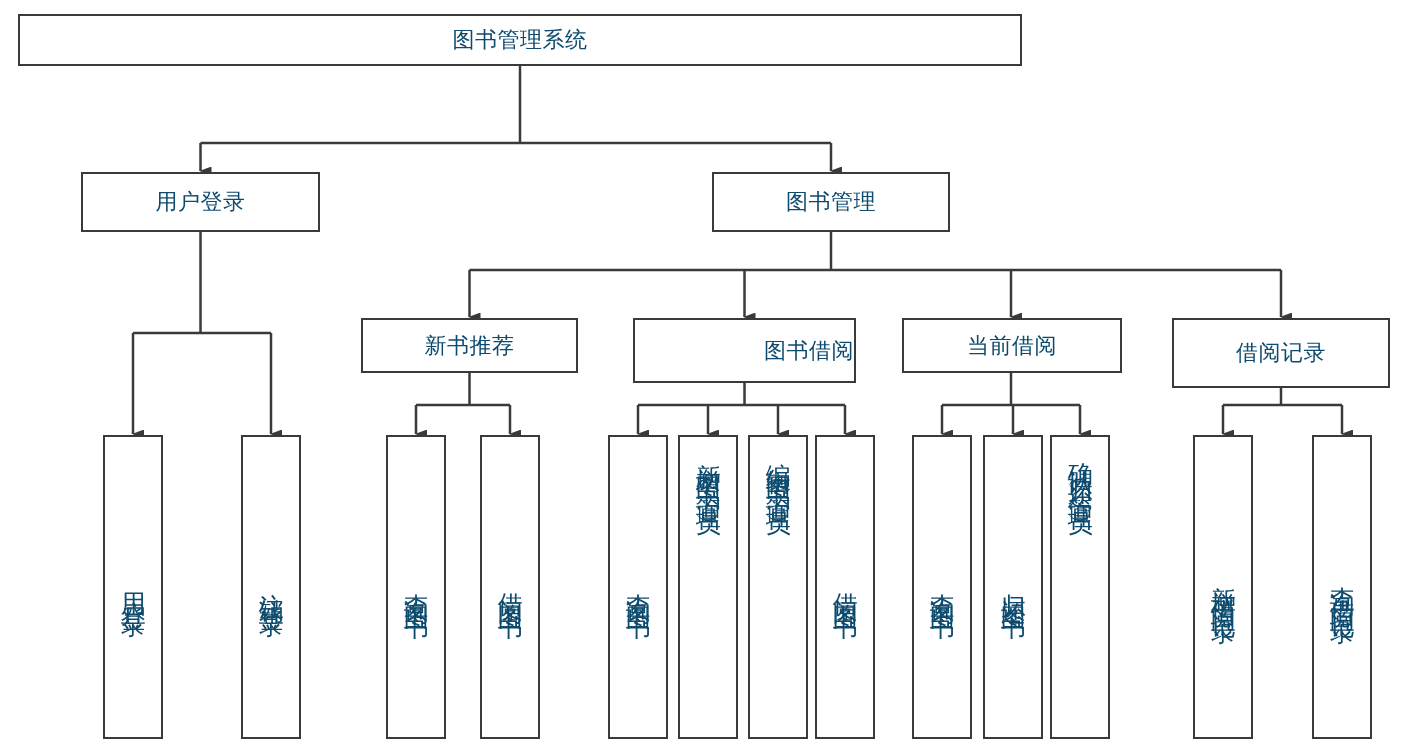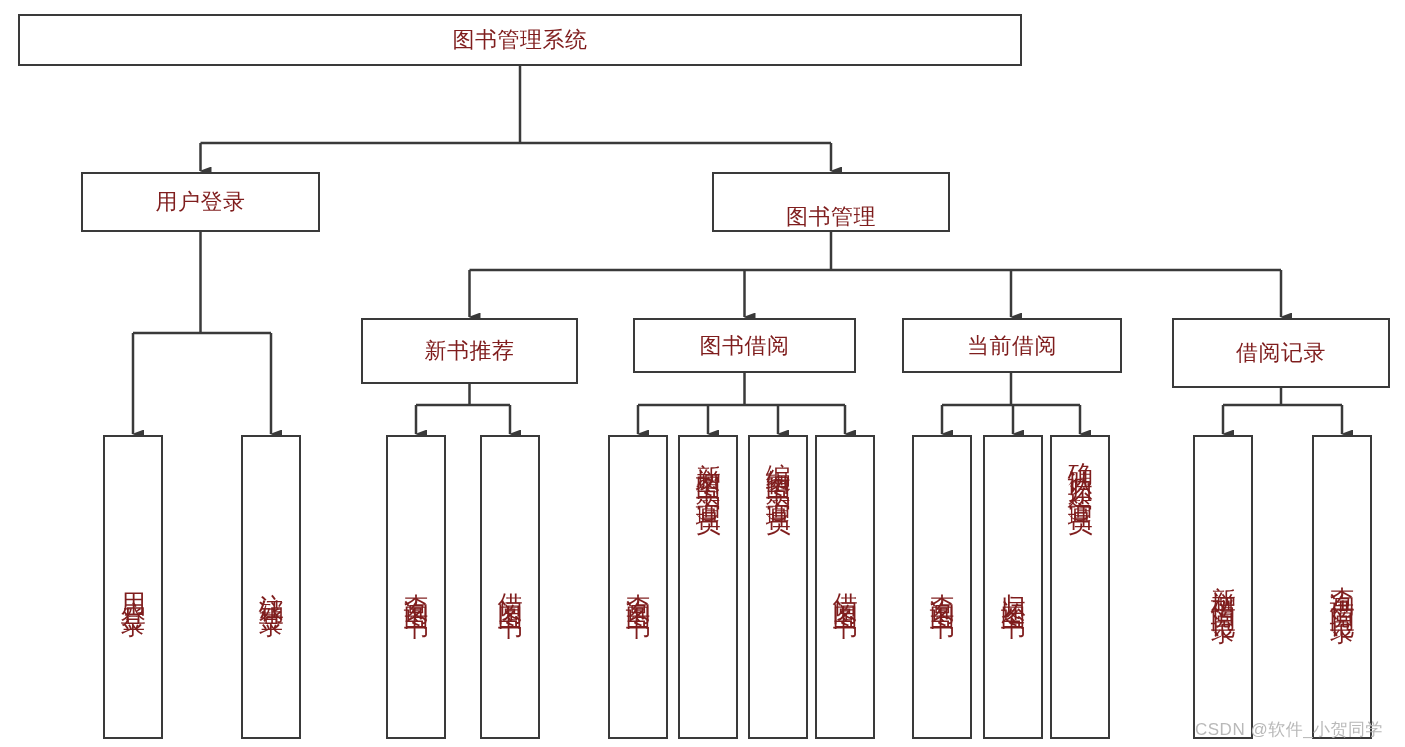--- a/index.html
+++ b/index.html
@@ -33,21 +33,21 @@
     display: flex;
     align-items: center;
     justify-content: center;
     color: #1a1a1a;
   }
   .node-label {
     font-size: 22px;
     line-height: 1.25;
     letter-spacing: 0.5px;
     white-space: nowrap;
-    color: #7f1d1d;
+    color: #0c4a6e;
   }
   .node.vertical {
     align-items: flex-start;
     justify-content: center;
     padding-top: 6px;
   }
   .node.vertical .node-label {
     writing-mode: vertical-rl;
     text-orientation: upright;
     letter-spacing: 7px;
@@ -113,27 +113,27 @@
       </g>
   </svg>
 
   <div id="node-layer">
       <div class="node" style="left: 18px; top: 14px; width: 1004px; height: 52px; border-color: rgb(58, 58, 58); background: rgb(255, 255, 255);">
         <span class="node-label">图书管理系统</span>
       </div>
       <div class="node" style="left: 81px; top: 172px; width: 239px; height: 60px; border-color: rgb(58, 58, 58); background: rgb(255, 255, 255);">
         <span class="node-label">用户登录</span>
       </div>
-      <div class="node" style="left: 712px; top: 172px; width: 238px; height: 60px; border-color: rgb(58, 58, 58); background: rgb(255, 255, 255); align-items: flex-end;">
+      <div class="node" style="left: 712px; top: 172px; width: 238px; height: 60px; border-color: rgb(58, 58, 58); background: rgb(255, 255, 255);">
         <span class="node-label">图书管理</span>
       </div>
-      <div class="node" style="left: 361px; top: 318px; width: 217px; height: 66px; border-color: rgb(58, 58, 58); background: rgb(255, 255, 255);">
+      <div class="node" style="left: 361px; top: 318px; width: 217px; height: 55px; border-color: rgb(58, 58, 58); background: rgb(255, 255, 255);">
         <span class="node-label">新书推荐</span>
       </div>
-      <div class="node" style="left: 633px; top: 318px; width: 223px; height: 55px; border-color: rgb(58, 58, 58); background: rgb(255, 255, 255);">
+      <div class="node" style="left: 633px; top: 318px; width: 223px; height: 65px; border-color: rgb(58, 58, 58); background: rgb(255, 255, 255); justify-content: flex-end;">
         <span class="node-label">图书借阅</span>
       </div>
       <div class="node" style="left: 902px; top: 318px; width: 220px; height: 55px; border-color: rgb(58, 58, 58); background: rgb(255, 255, 255);">
         <span class="node-label">当前借阅</span>
       </div>
       <div class="node" style="left: 1172px; top: 318px; width: 218px; height: 70px; border-color: rgb(58, 58, 58); background: rgb(255, 255, 255);">
         <span class="node-label">借阅记录</span>
       </div>
       <div class="node vertical centered" style="left: 103px; top: 435px; width: 60px; height: 304px; border-color: rgb(58, 58, 58); background: rgb(255, 255, 255);">
         <span class="node-label">用户登录</span>
@@ -169,14 +169,13 @@
         <span class="node-label">确认归还（管理员）</span>
       </div>
       <div class="node vertical centered" style="left: 1193px; top: 435px; width: 60px; height: 304px; border-color: rgb(58, 58, 58); background: rgb(255, 255, 255);">
         <span class="node-label">新增借阅记录</span>
       </div>
       <div class="node vertical centered" style="left: 1312px; top: 435px; width: 60px; height: 304px; border-color: rgb(58, 58, 58); background: rgb(255, 255, 255);">
         <span class="node-label">查询借阅记录</span>
       </div>
     </div>
 
-  <div class="watermark" style="left: 1195px; top: 718px; color: rgb(185, 185, 185);">CSDN @软件_小贺同学</div>
 </div>
 
 </body></html>

